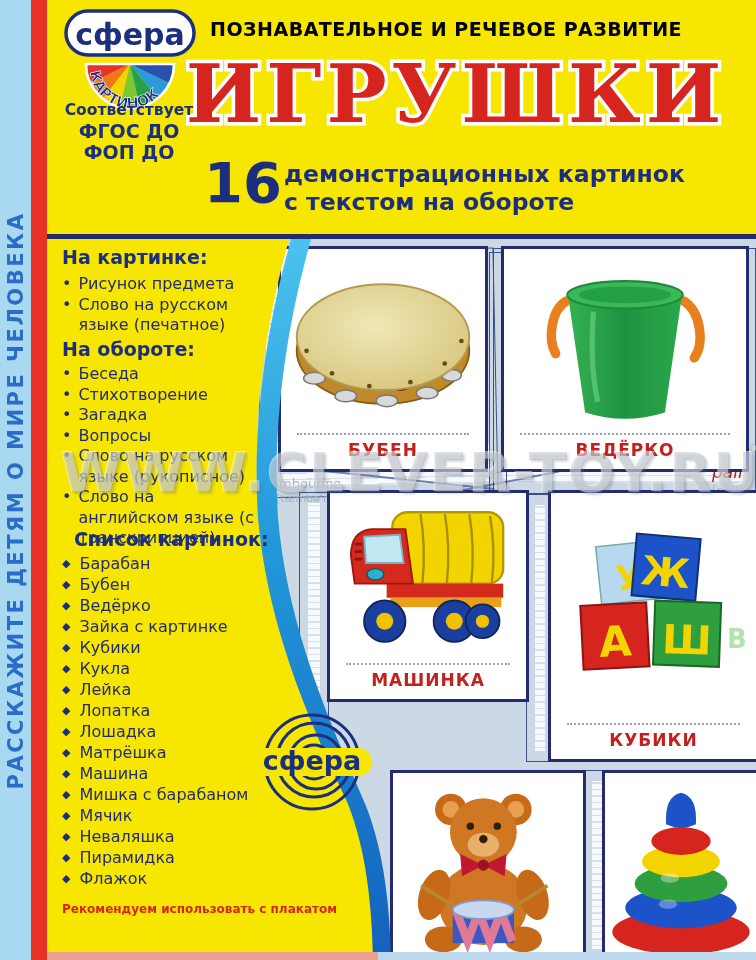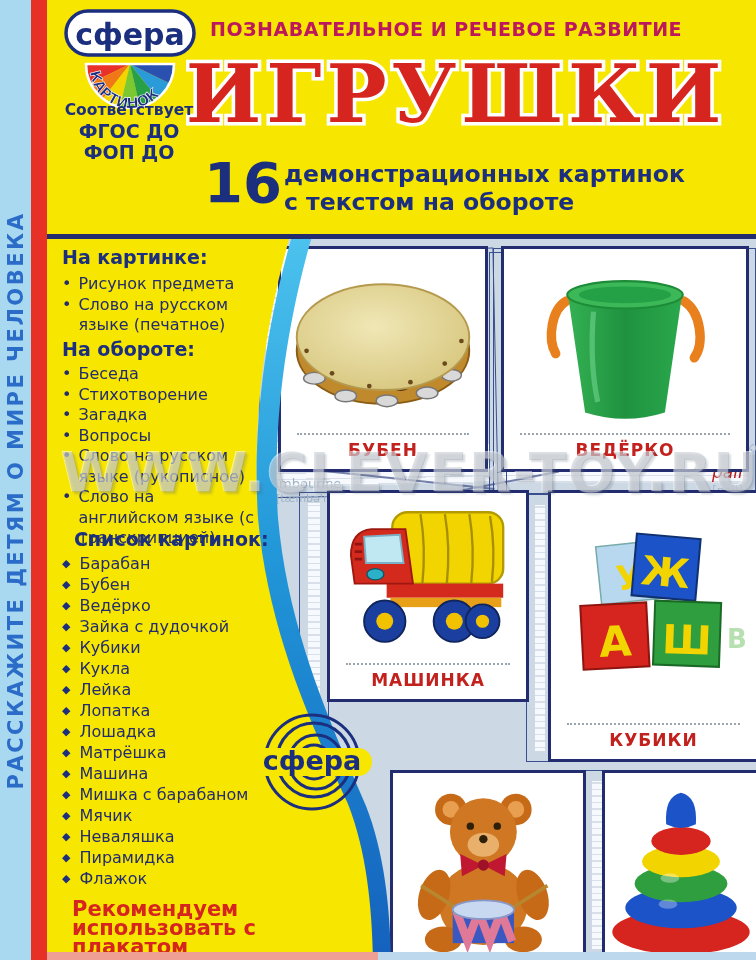--- a/index.html
+++ b/index.html
@@ -31,39 +31,39 @@
   .card{position:absolute;background:#fff;border:3px solid #222c6e;z-index:2;
         display:flex;flex-direction:column;}
   .card-image{flex:1;display:flex;align-items:center;justify-content:center;overflow:hidden;}
   .card-divider{border-top:2px dotted #9aa4ae;margin:0 16px;}
   .card-label{color:#c2211d;font-weight:bold;font-size:17px;text-align:center;
               letter-spacing:1px;padding:5px 0 9px;}
 
   
   .header{position:absolute;left:46px;top:0;width:710px;height:238px;background:#f7e600;z-index:4;}
   .edu-line{position:absolute;left:164px;top:18px;font-size:19px;font-weight:bold;
-            color:#be185d;letter-spacing:.5px;}
+            color:#000000;letter-spacing:.5px;}
   .compliance{position:absolute;left:10px;top:100px;width:146px;text-align:center;
               color:#1b2f7e;font-weight:bold;font-size:15.5px;line-height:21px;}
   .compliance .big{font-size:19px;}
   .count-num{position:absolute;left:158px;top:150px;font-size:56px;font-weight:bold;color:#1b2f7e;}
   .count-lines{position:absolute;left:238px;top:160px;font-size:23.5px;font-weight:bold;
                color:#1b2f7e;line-height:28px;}
   .header-rule{position:absolute;left:46px;top:234px;width:710px;height:5px;background:#232d6d;z-index:5;}
 
   
   .panel-text{position:absolute;color:#232d6d;z-index:5;}
   .p-head{font-size:19px;font-weight:bold;color:#1b2f7e;}
   .b-item{display:flex;line-height:20.5px;font-size:16px;}
   .b-item .dot{margin-right:7px;}
   .b-item .txt{width:180px;}
   .d-item{display:flex;align-items:center;height:21px;font-size:16px;}
   .d-item .dia{font-size:11px;margin-right:9px;color:#1b2f7e;}
-  .recommend{position:absolute;left:72px;top:900px;z-index:5;color:#d6251e;
-             font-weight:bold;font-size:21px;line-height:19px;width:300px;}
+  .recommend{position:absolute;left:62px;top:900px;z-index:5;color:#d6251e;
+             font-weight:bold;font-size:12px;line-height:19px;width:300px;}
 
   
   .swoosh{position:absolute;left:0;top:0;z-index:3;pointer-events:none;}
   .pub-logo{position:absolute;left:246px;top:710px;z-index:6;}
   .watermark{position:absolute;left:61px;top:440px;width:684px;z-index:9;
              font-size:56px;font-weight:bold;letter-spacing:1px;white-space:nowrap;
              color:rgba(125,135,150,.26);
              text-shadow:-1px -1px 0 rgba(255,255,255,.55),2px 2px 2px rgba(80,95,115,.22);
              pointer-events:none;}
   .bottom-edge-l{position:absolute;left:46px;top:952px;width:332px;height:8px;background:#ef9f93;z-index:7;}
@@ -333,21 +333,21 @@
     <div class="d-item">
         <span class="dia">◆</span>
         <span>Бубен</span>
       </div>
     <div class="d-item">
         <span class="dia">◆</span>
         <span>Ведёрко</span>
       </div>
     <div class="d-item">
         <span class="dia">◆</span>
-        <span>Зайка с дудочкой</span>
+        <span>Зайка с картинке</span>
       </div>
     <div class="d-item">
         <span class="dia">◆</span>
         <span>Кубики</span>
       </div>
     <div class="d-item">
         <span class="dia">◆</span>
         <span>Кукла</span>
       </div>
     <div class="d-item">

